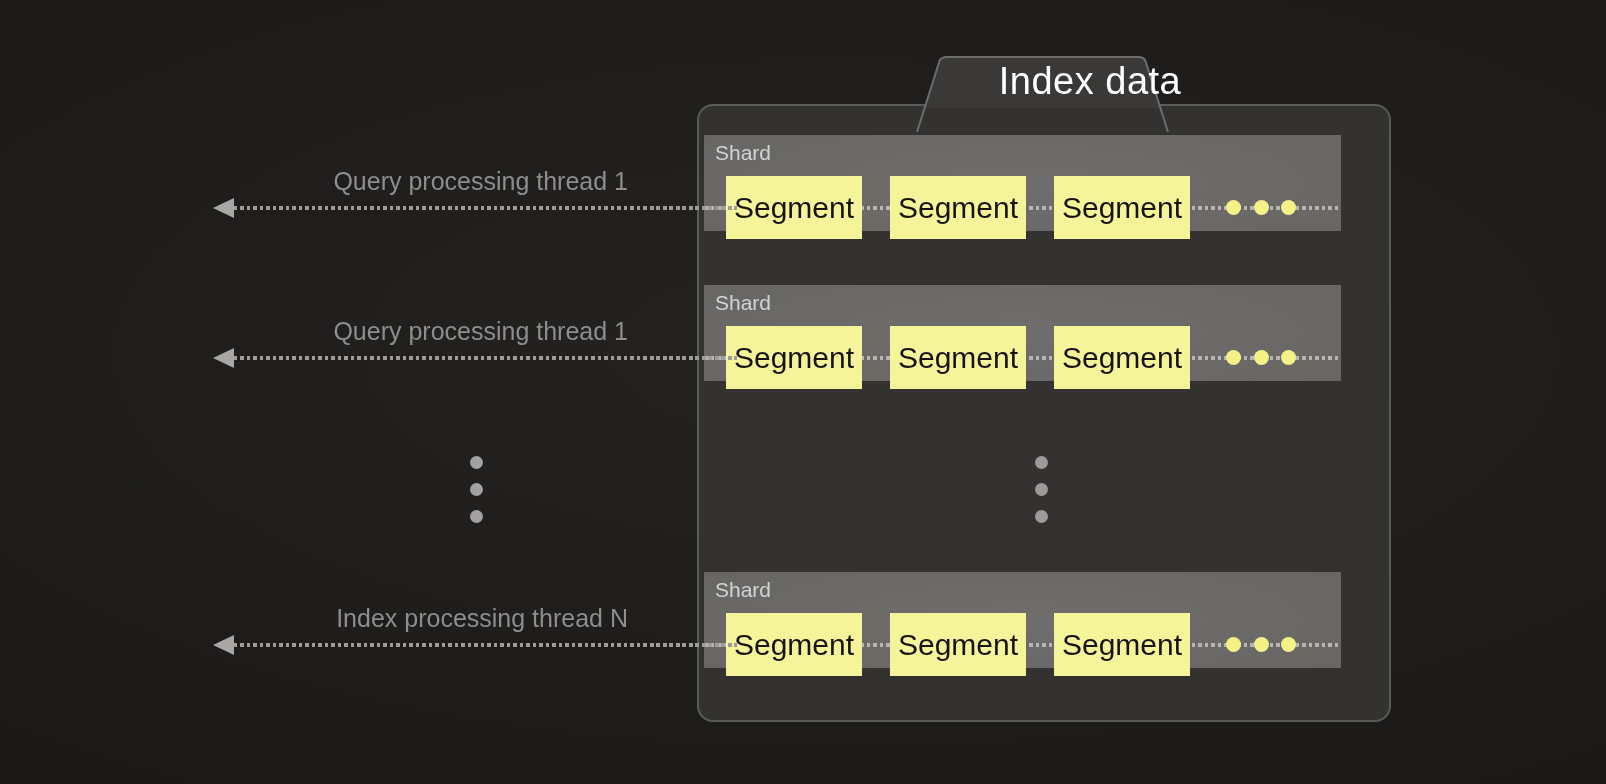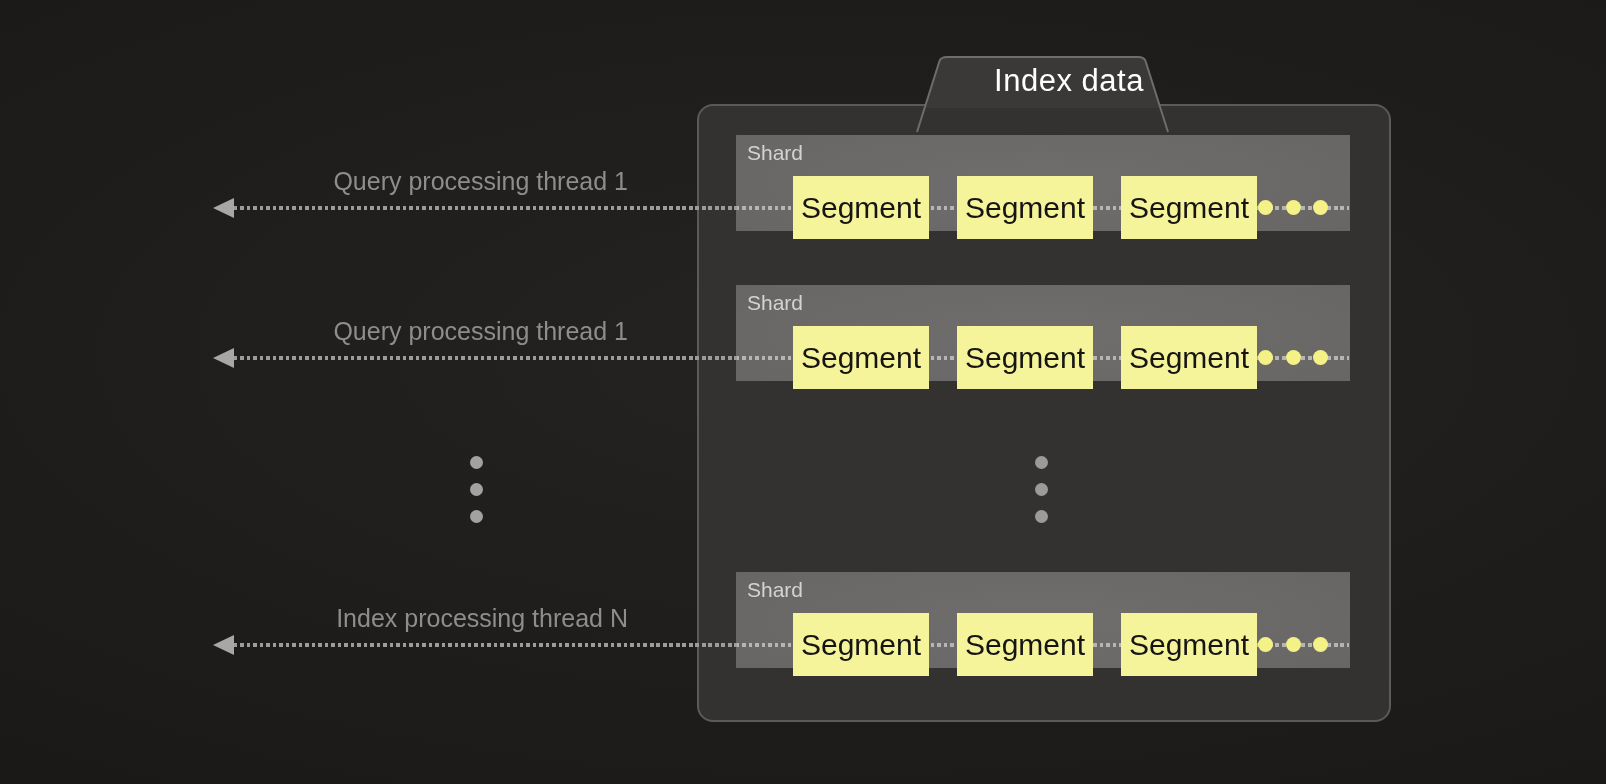--- a/index.html
+++ b/index.html
@@ -13,45 +13,46 @@
   
   .index-container {
     position:absolute; left:697px; top:104px; width:694px; height:618px;
     background:#333231; border:2px solid #5a5a58; border-radius:16px;
     box-sizing:border-box;
   }
 
   
   .tab-svg { position:absolute; left:850px; top:40px; width:340px; height:100px; }
   .tab-label {
-    position:absolute; left:951px; top:61px; width:236px; height:40px;
+    position:absolute; left:972px; top:61px; width:236px; height:40px;
     display:flex; align-items:center; justify-content:center;
-    color:#ffffff; font-size:31px; font-weight:500; letter-spacing:0.5px;
+    color:#ffffff; font-size:38px; font-weight:500; letter-spacing:0.5px;
   }
 
   
   .shard {
-    position:absolute; left:736px; width:614px; height:96px;
+    position:absolute; left:704px; width:614px; height:96px;
     background: radial-gradient(ellipse 90% 120% at 50% 50%, #6f6e6d 0%, #676665 72%, #5f5e5d 100%);
+    padding-left: 23px;
   }
   .shard-1 { top:135px; }
   .shard-2 { top:285px; }
   .shard-3 { top:572px; }
   .shard-label {
     position:absolute; left:11px; top:6px;
     font-size:21px; color:#d3d3d2;
   }
   .shard-line {
     position:absolute; left:0; right:1px; top:71px; height:4px;
     background:repeating-linear-gradient(90deg,#b6b5b4 0 3.5px, transparent 3.5px 6.5px);
   }
   .segment {
     position:absolute; top:41px; width:136px; height:63px;
     background:#f6f49a; color:#161514; font-size:30px;
-    display:flex; align-items:center; justify-content:center;margin-left:35px;
+    display:flex; align-items:center; justify-content:center;
   }
   .seg-1 { left:22px; } .seg-2 { left:186px; } .seg-3 { left:350px; }
   .ydot {
     position:absolute; top:65px; width:15px; height:15px;
     border-radius:50%; background:#f4f187;
   }
   .yd-1 { left:522px; } .yd-2 { left:550px; } .yd-3 { left:577px; }
 
   
   .thread-line {

